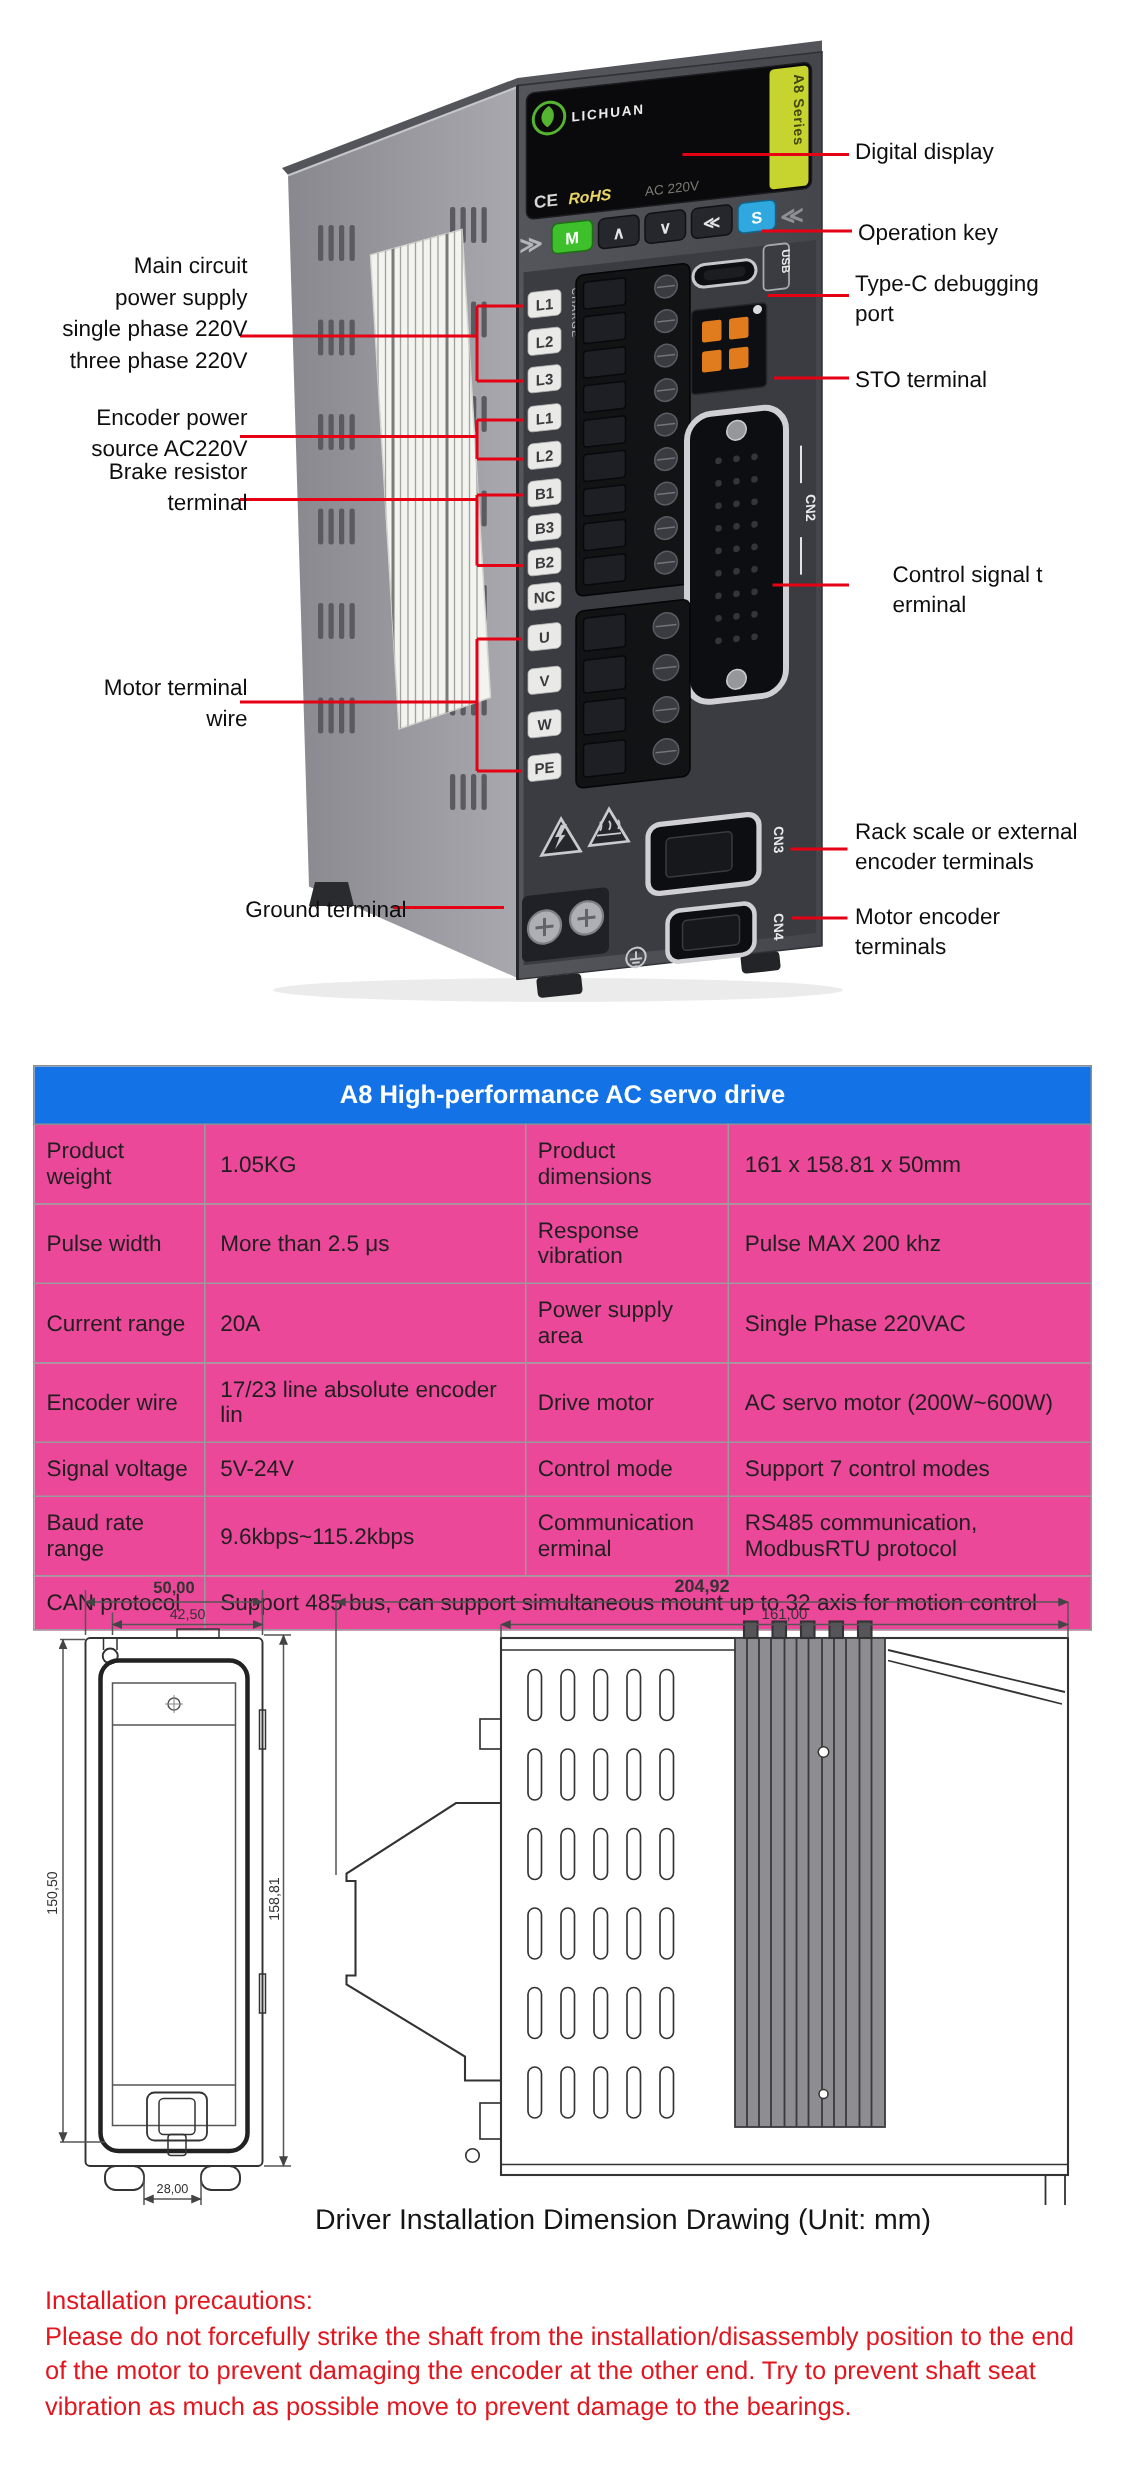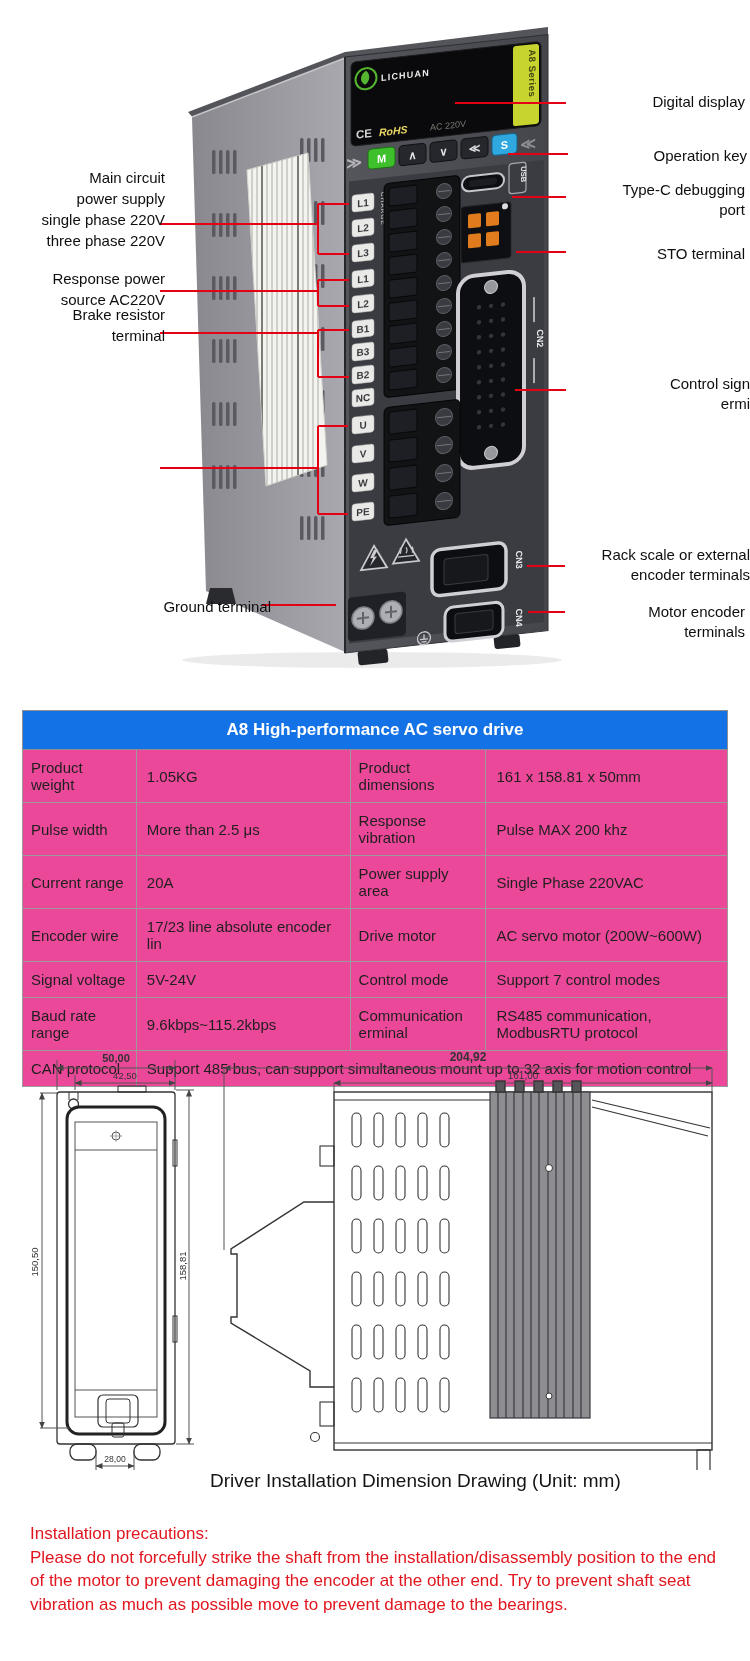--- a/index.html
+++ b/index.html
@@ -1,21 +1,21 @@
 <!DOCTYPE html>
 <html><head>
 <meta charset="utf-8">
 <style>
   html,body{margin:0;padding:0;background:#ffffff;}
   .canvas{position:relative;width:750px;height:1661px;background:#fff;overflow:hidden;
           font-family:"Liberation Sans", sans-serif;color:#111;}
   .abs{position:absolute;}
   .callout{font-size:15px;line-height:21px;color:#0e0e0e;white-space:pre-line;}
   .callout.left{text-align:right;margin-left:13px;}
-  .callout.right{text-align:right;line-height:20px;}
+  .callout.right{text-align:left;line-height:20px;}
   
   .spec{position:absolute;left:22px;top:710px;width:706px;border-collapse:collapse;
         font-size:15px;color:#1f1f1f;}
   .spec th{background:#1373e6;color:#fff;font-size:17px;font-weight:bold;
            padding:9px 4px;border:1px solid #8f8f8f;}
   .spec td{border:1px solid #9a9a9a;padding:9px 10px;vertical-align:middle;background:#ec4899;}
   .spec td.k{padding-left:8px;}
   .caption{position:absolute;left:210px;top:1470px;font-size:19px;color:#141414;}
   .precautions{position:absolute;left:30px;top:1522px;width:702px;
                font-size:17px;line-height:23.5px;color:#e1161f;}
@@ -326,24 +326,26 @@
       <path d="M515,390 H566"></path>
       <path d="M527,566 H565"></path>
       <path d="M528,612 H565"></path>
     </g>
   </svg>
 
   <div class="abs callout left" style="left:0;top:167px;width:152px">Main circuit
 power supply
 single phase 220V
 three phase 220V</div>
-  <div class="abs callout left" style="left:0;top:268px;width:152px">Response power
+  <div class="abs callout left" style="left:0;top:268px;width:152px">Encoder power
 source AC220V</div>
   <div class="abs callout left" style="left:0;top:304px;width:152px">Brake resistor
 terminal</div>
+  <div class="abs callout left" style="left:0;top:448px;width:152px">Motor terminal
+wire</div>
   <div class="abs callout left" style="left:0;top:596px;width:258px">Ground terminal</div>
 
   <div class="abs callout right" style="left:570px;top:92px;width:175px">Digital display</div>
   <div class="abs callout right" style="left:572px;top:146px;width:175px">Operation key</div>
   <div class="abs callout right" style="left:570px;top:180px;width:175px">Type-C debugging
 port</div>
   <div class="abs callout right" style="left:570px;top:244px;width:175px">STO terminal</div>
   <div class="abs callout right" style="left:595px;top:374px;width:175px">Control signal t
 erminal</div>
   <div class="abs callout right" style="left:570px;top:545px;width:180px">Rack scale or external

